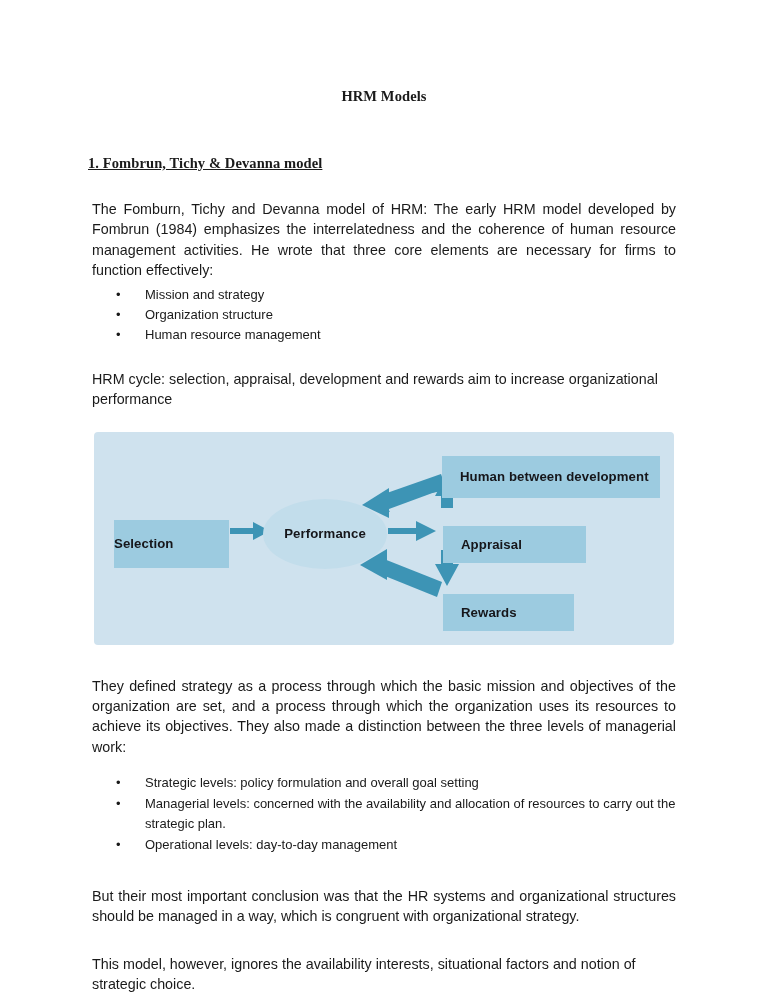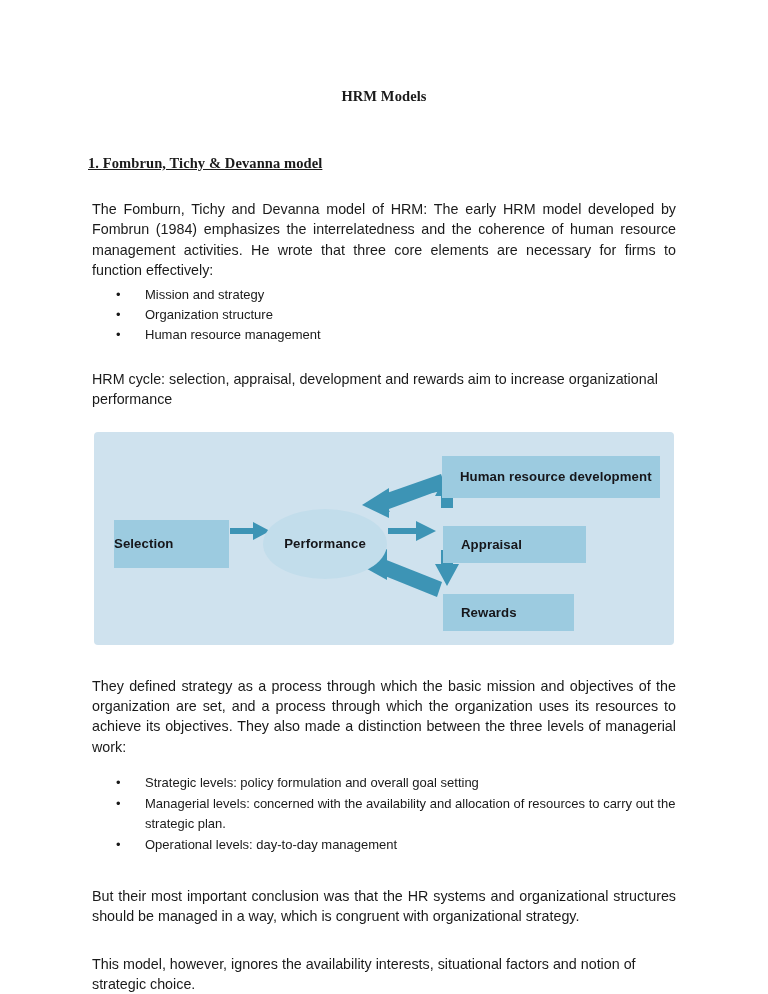--- a/index.html
+++ b/index.html
@@ -178,26 +178,26 @@
         <g>
           <path d="M 290,127 L 348,150 L 343,165 L 286,142 Z" fill="#3d94b5"></path>
           <path d="M 293,117 L 293,148 L 266,133 Z" fill="#3d94b5"></path>
         </g>
       </svg>
 
       <div class="dg-box centered" style="left:20px; top:88px; width:115px; height:48px;">
         <span>Selection</span>
       </div>
 
-      <div class="dg-ellipse" style="left:169px; top:77px; width:124px; height:70px;">
+      <div class="dg-ellipse" style="left:169px; top:67px; width:124px; height:70px;">
         <span>Performance</span>
       </div>
 
       <div class="dg-box lefted" style="left:348px; top:24px; width:218px; height:42px;">
-        <span>Human resource development</span>
+        <span>Human between development</span>
       </div>
 
       <div class="dg-box lefted" style="left:349px; top:94px; width:143px; height:37px;">
         <span>Appraisal</span>
       </div>
 
       <div class="dg-box lefted" style="left:349px; top:162px; width:131px; height:37px;">
         <span>Rewards</span>
       </div>
 

